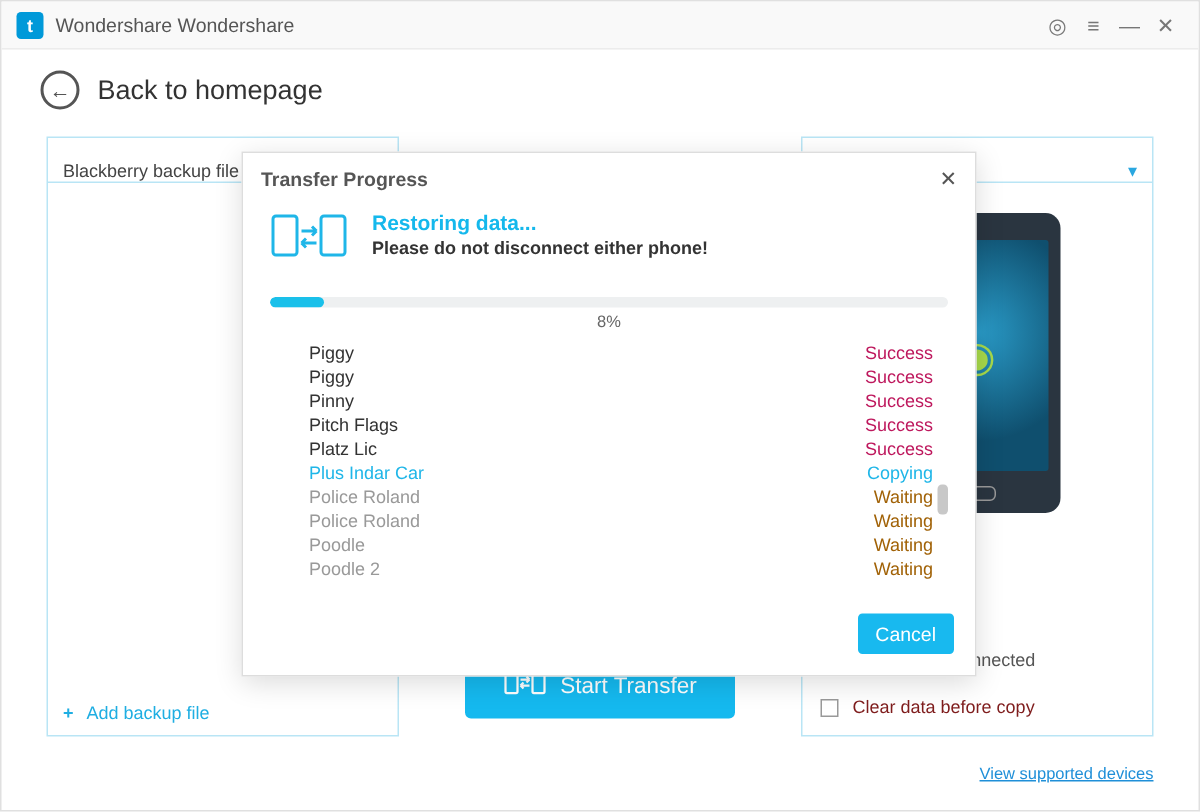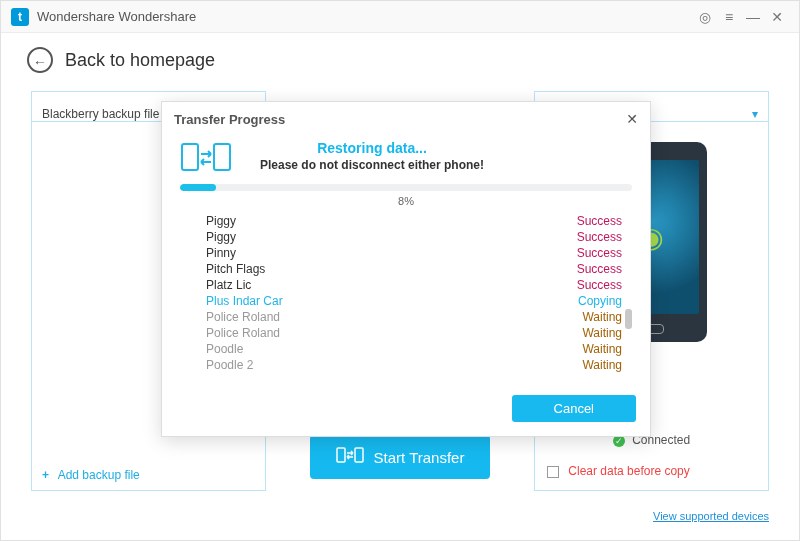--- a/index.html
+++ b/index.html
@@ -34,37 +34,37 @@
   .addfile .plus { font-weight: bold; margin-right: 6px; }
 
   
   .phone-img { width: 110px; height: 200px; background: #2a3540; border-radius: 10px; margin: 20px auto 0; position: relative; }
   .phone-screen { position:absolute; inset:18px 8px 28px 8px; background: radial-gradient(circle at 50% 40%, #2a9cc9 0%, #0f4f6e 70%); border-radius:2px; display:flex; align-items:center; justify-content:center; }
   .android-icon { color:#a7d94a; font-size:28px; }
   .phone-home { position:absolute; bottom:8px; left:50%; width:24px; height:10px; border:1px solid #999; border-radius:4px; transform:translateX(-50%); }
 
   .connected { position:absolute; bottom:43px; width:100%; text-align:center; font-size:12px; color:#555; }
   .connected .dot { display:inline-block; width:12px; height:12px; background:#3fbf4f; border-radius:50%; color:#fff; font-size:9px; line-height:12px; text-align:center; margin-right:4px; vertical-align:middle;}
-  .clearrow { position:absolute; bottom:12px; left:12px; font-size:12px; color:#ef4444; }
+  .clearrow { position:absolute; bottom:12px; left:12px; font-size:12px; color:#7f1d1d; }
   .clearrow .cb { display:inline-block; width:12px; height:12px; border:1px solid #999; margin-right:6px; vertical-align:middle; }
 
   
   .startbtn { position:absolute; left:50%; transform:translateX(-50%); top: 344px; width:180px; height:44px; background:#15b9ef; color:#fff; border-radius:4px; display:flex; align-items:center; justify-content:center; gap:10px; font-size:15px; cursor:pointer; }
   .startbtn .ico { font-size:18px; }
 
   .supported { position:absolute; right:0; bottom:-2px; color:#1f8fd8; font-size:11px; text-decoration:underline; cursor:pointer; }
 
   
   .modal { position:absolute; left:160px; top:100px; width:490px; background:#fff; border:1px solid #ddd; box-shadow: 0 4px 18px rgba(0,0,0,0.15); z-index:50; }
   .modal-header { height:34px; display:flex; align-items:center; padding:0 12px; color:#555; font-size:13px; }
   .modal-header .mtitle { flex:1; font-weight:600; }
   .modal-header .close { cursor:pointer; font-size:14px; color:#555; }
 
   .modal-body { padding: 4px 18px 14px 18px; }
-  .restore-row { display:flex; align-items:flex-start; gap:28px; margin-bottom:10px;text-align:center; }
+  .restore-row { display:flex; align-items:flex-start; gap:16px; margin-bottom:24px; }
   .restore-icon { color:#1fb6e8; }
   .restore-icon svg { display:block; }
   .restore-title { color:#14b8ec; font-weight:600; font-size:14px; }
   .restore-sub { color:#333; font-size:12px; font-weight:600; margin-top:2px; }
 
   .progress-wrap { position:relative; margin: 8px 0 6px 0; }
   .progress-bar { height:7px; background:#eef0f1; border-radius:4px; overflow:hidden; }
   .progress-fill { height:100%; background:#1ac0ea; width:8%; border-radius:4px; }
   .progress-label { text-align:center; font-size:11px; color:#666; margin-top:4px; }
 
@@ -72,21 +72,21 @@
   .itemlist .row { display:flex; justify-content:space-between; font-size:12px; padding:1px 0 1px 26px; }
   .itemlist .row .name { color:#333; }
   .itemlist .row .st-success { color:#be185d; }
   .itemlist .row .st-copying { color:#1fb6e8; }
   .itemlist .row .st-waiting { color:#a16207; }
   .itemlist .row.copying .name { color:#1fb6e8; }
   .itemlist .row.waiting .name { color:#999; }
   .scroll-thumb { position:absolute; right:0; top:96px; width:7px; height:20px; background:#c8c8c8; border-radius:3px; }
 
   .modal-footer { padding: 8px 14px 14px; text-align:right; }
-  .cancelbtn { background:#18b9ef; color:#fff; border:none; padding:6px 42px; font-size:13px; border-radius:3px; cursor:pointer; }
+  .cancelbtn { background:#18b9ef; color:#fff; border:none; padding:6px 12px; font-size:13px; border-radius:3px; cursor:pointer; }
 </style>
 </head>
 <body>
 
 <div class="titlebar">
   <div class="logo">t</div>
   <div class="title">Wondershare Wondershare</div>
   <div class="winbtn">◎</div>
   <div class="winbtn">≡</div>
   <div class="winbtn">—</div>

